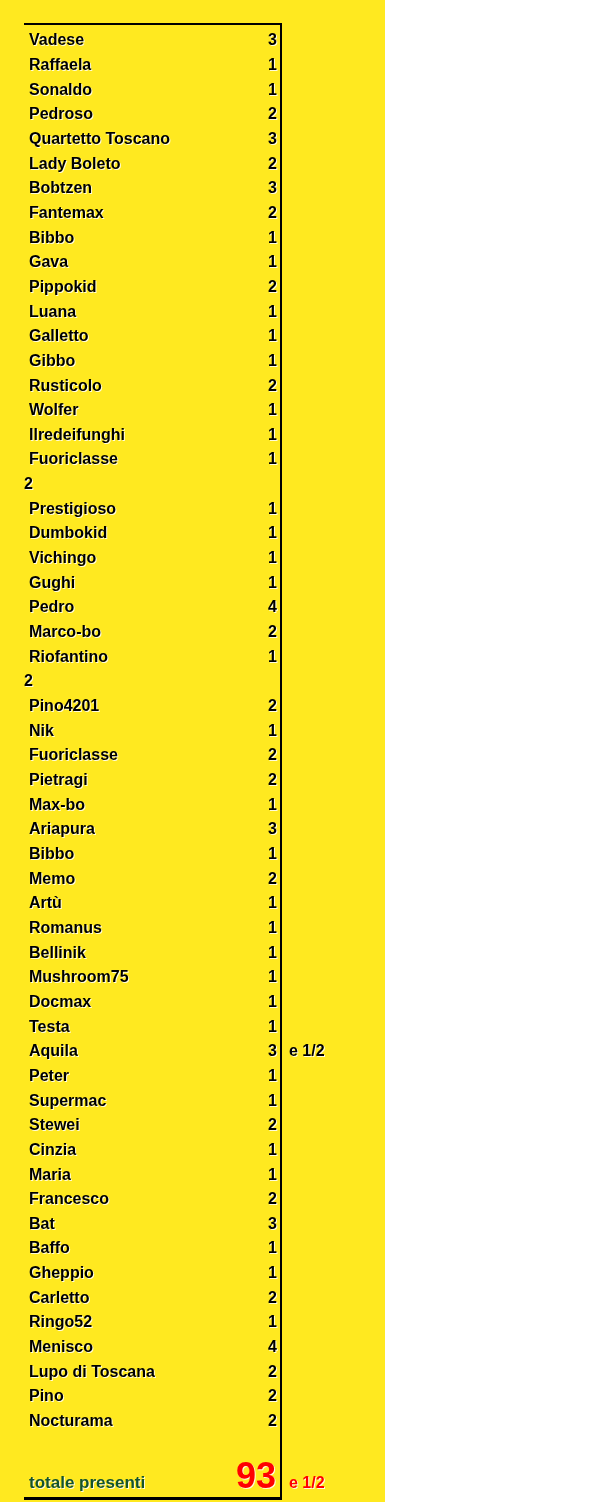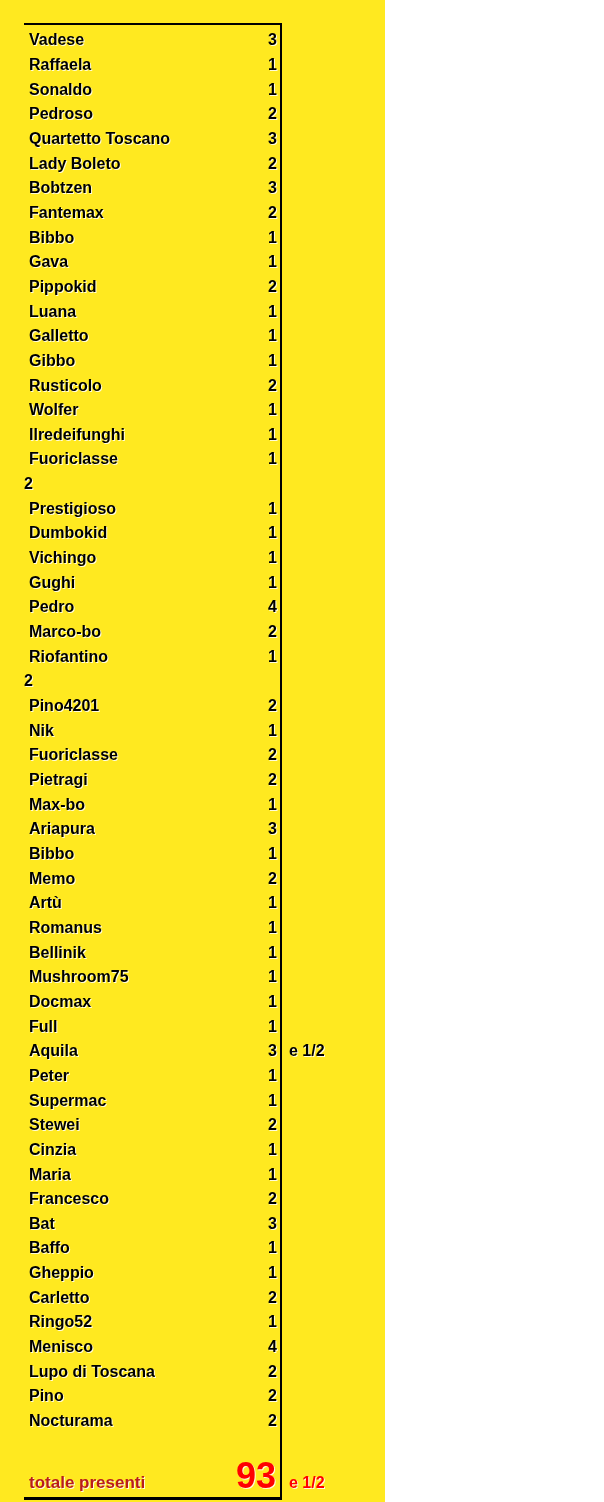--- a/index.html
+++ b/index.html
@@ -80,21 +80,21 @@
     width: 100%;
     display: flex;
     align-items: baseline;
     white-space: nowrap;
   }
   .total-label {
     padding-left: 5px;
     flex: 1 1 auto;
     font-size: 17px;
     font-weight: bold;
-    color: #b91c1c;
+    color: #14532d;
     text-shadow: 1px 1px 0 rgba(255,255,255,0.85);
   }
   .total-value {
     flex: 0 0 auto;
     padding-right: 4px;
     font-size: 36px;
     font-weight: bold;
     line-height: 1;
     text-shadow: 1px 1px 0 rgba(255,255,255,0.85);
   }
@@ -347,21 +347,21 @@
 
   </div>
 
   <div class="row">
     <span class="nm">Docmax</span>
     <span class="ct">1</span>
 
   </div>
 
   <div class="row">
-    <span class="nm">Full</span>
+    <span class="nm">Testa</span>
     <span class="ct">1</span>
 
   </div>
 
   <div class="row">
     <span class="nm">Aquila</span>
     <span class="ct">3</span>
     <span class="extra">e 1/2</span>
   </div>
 

